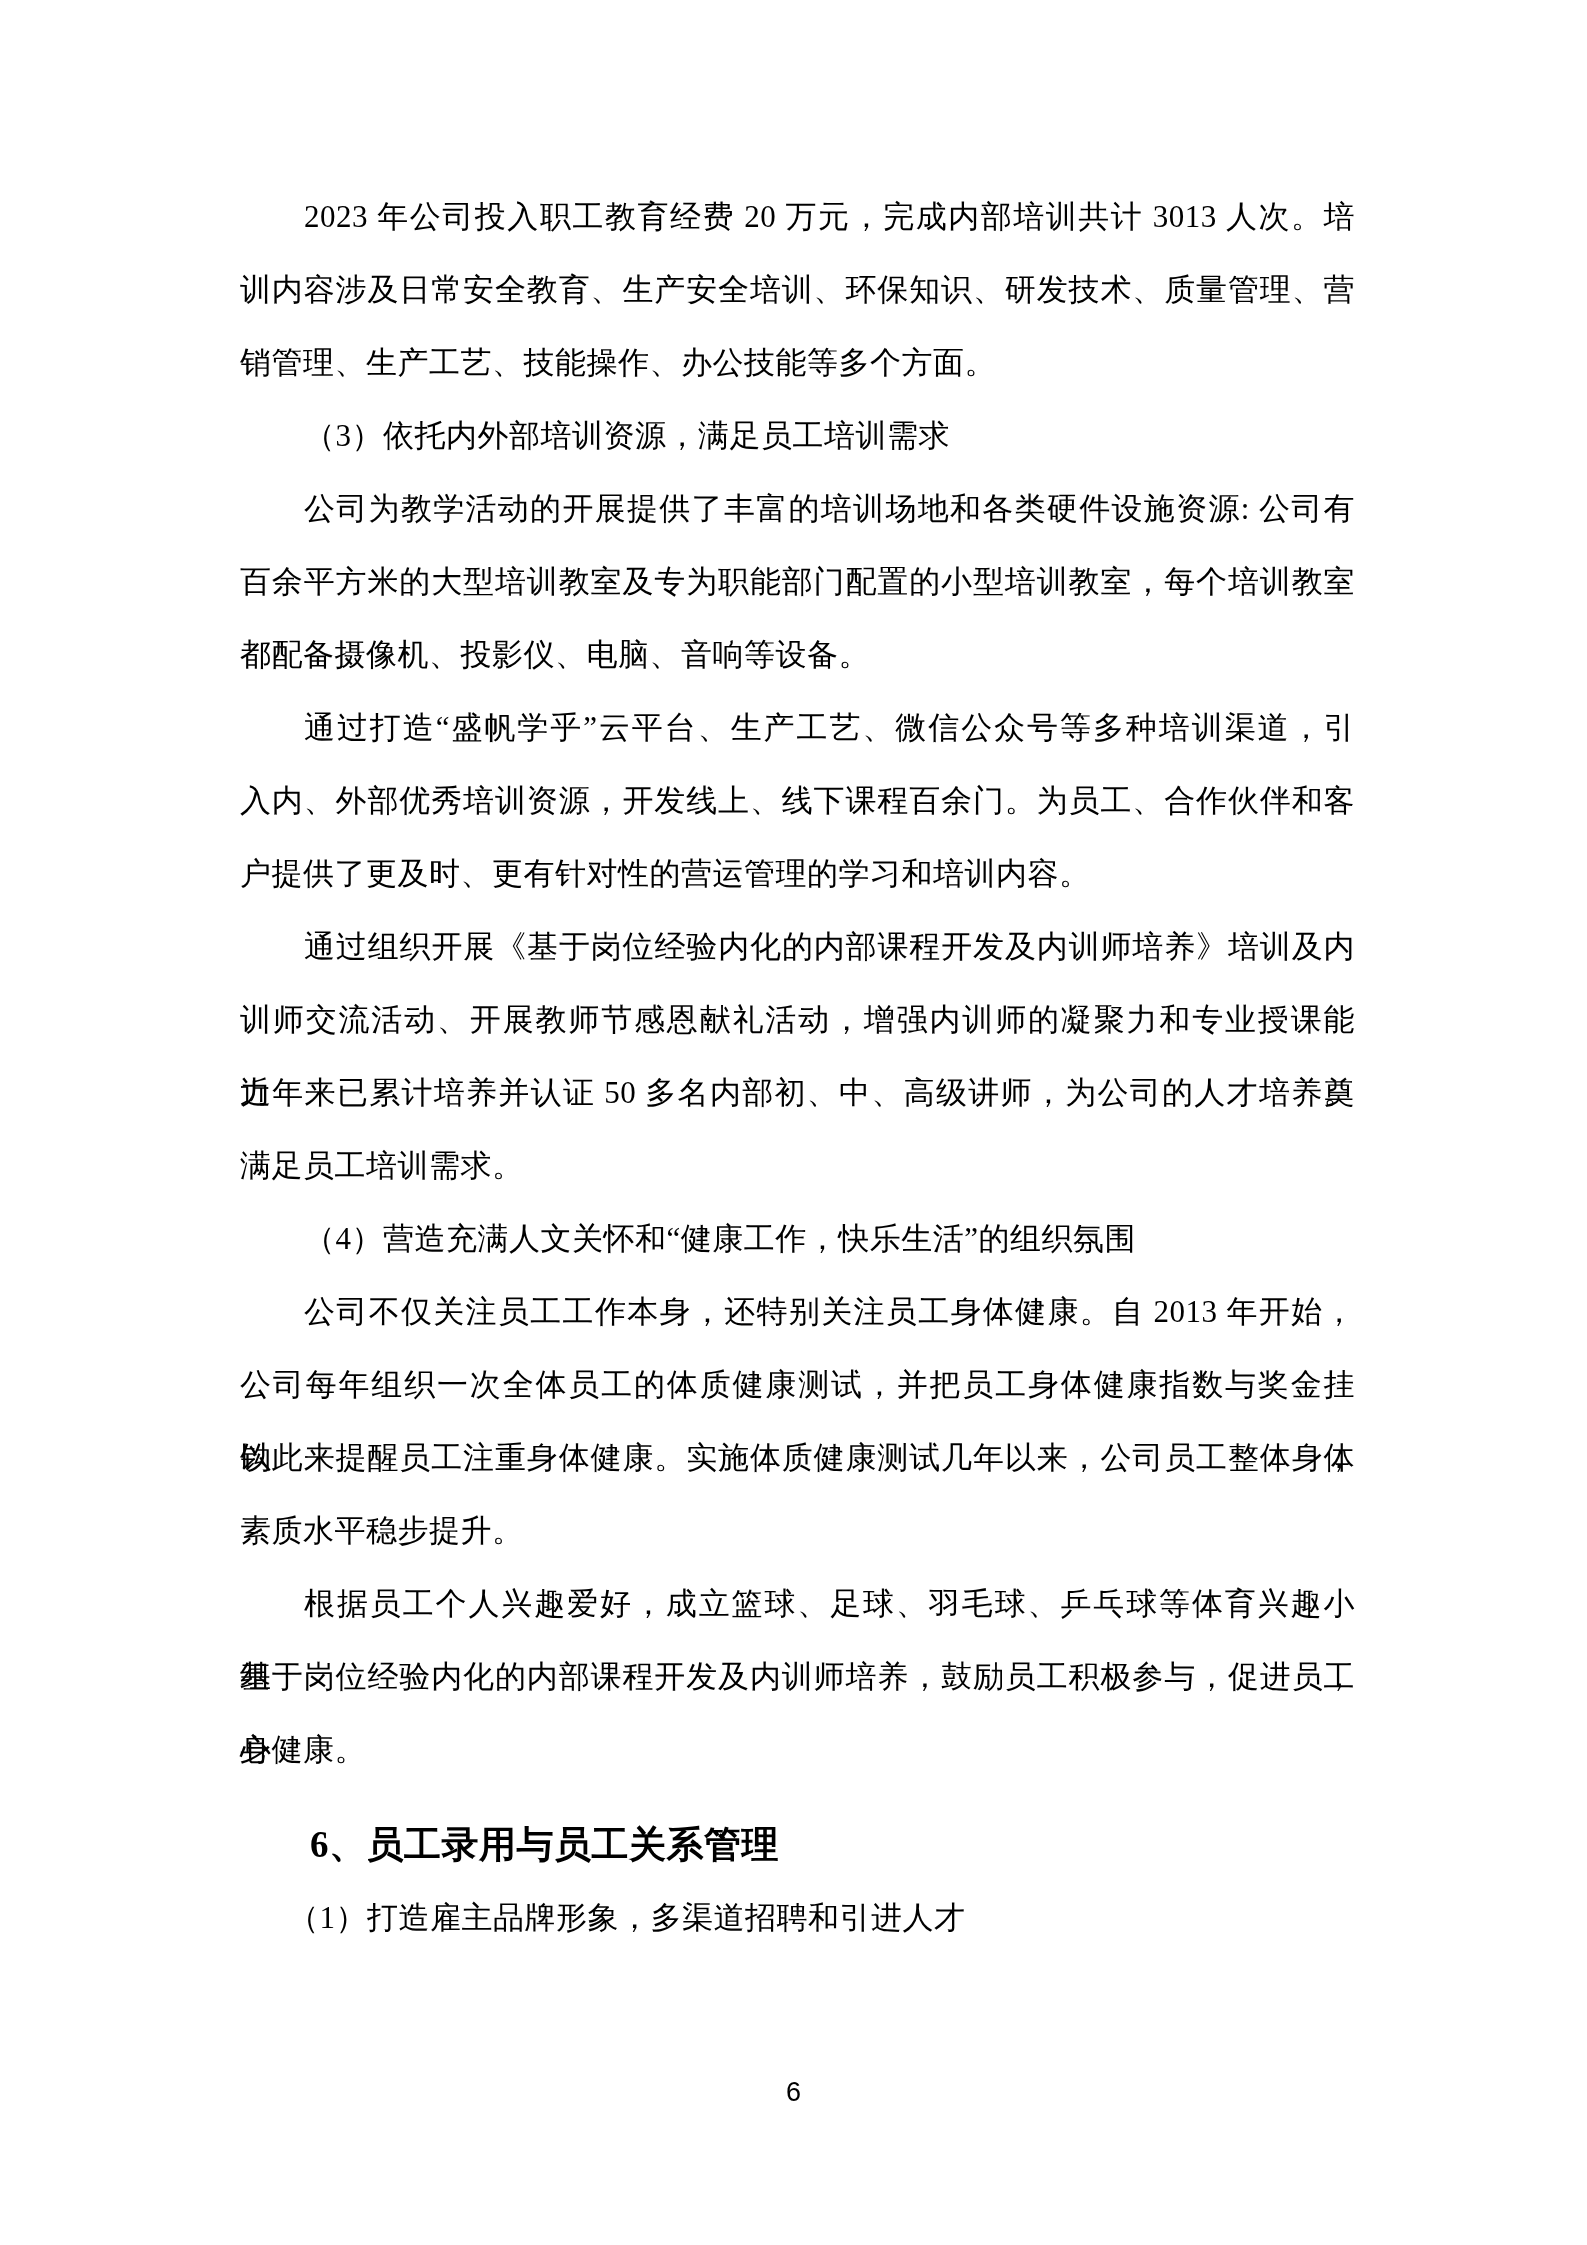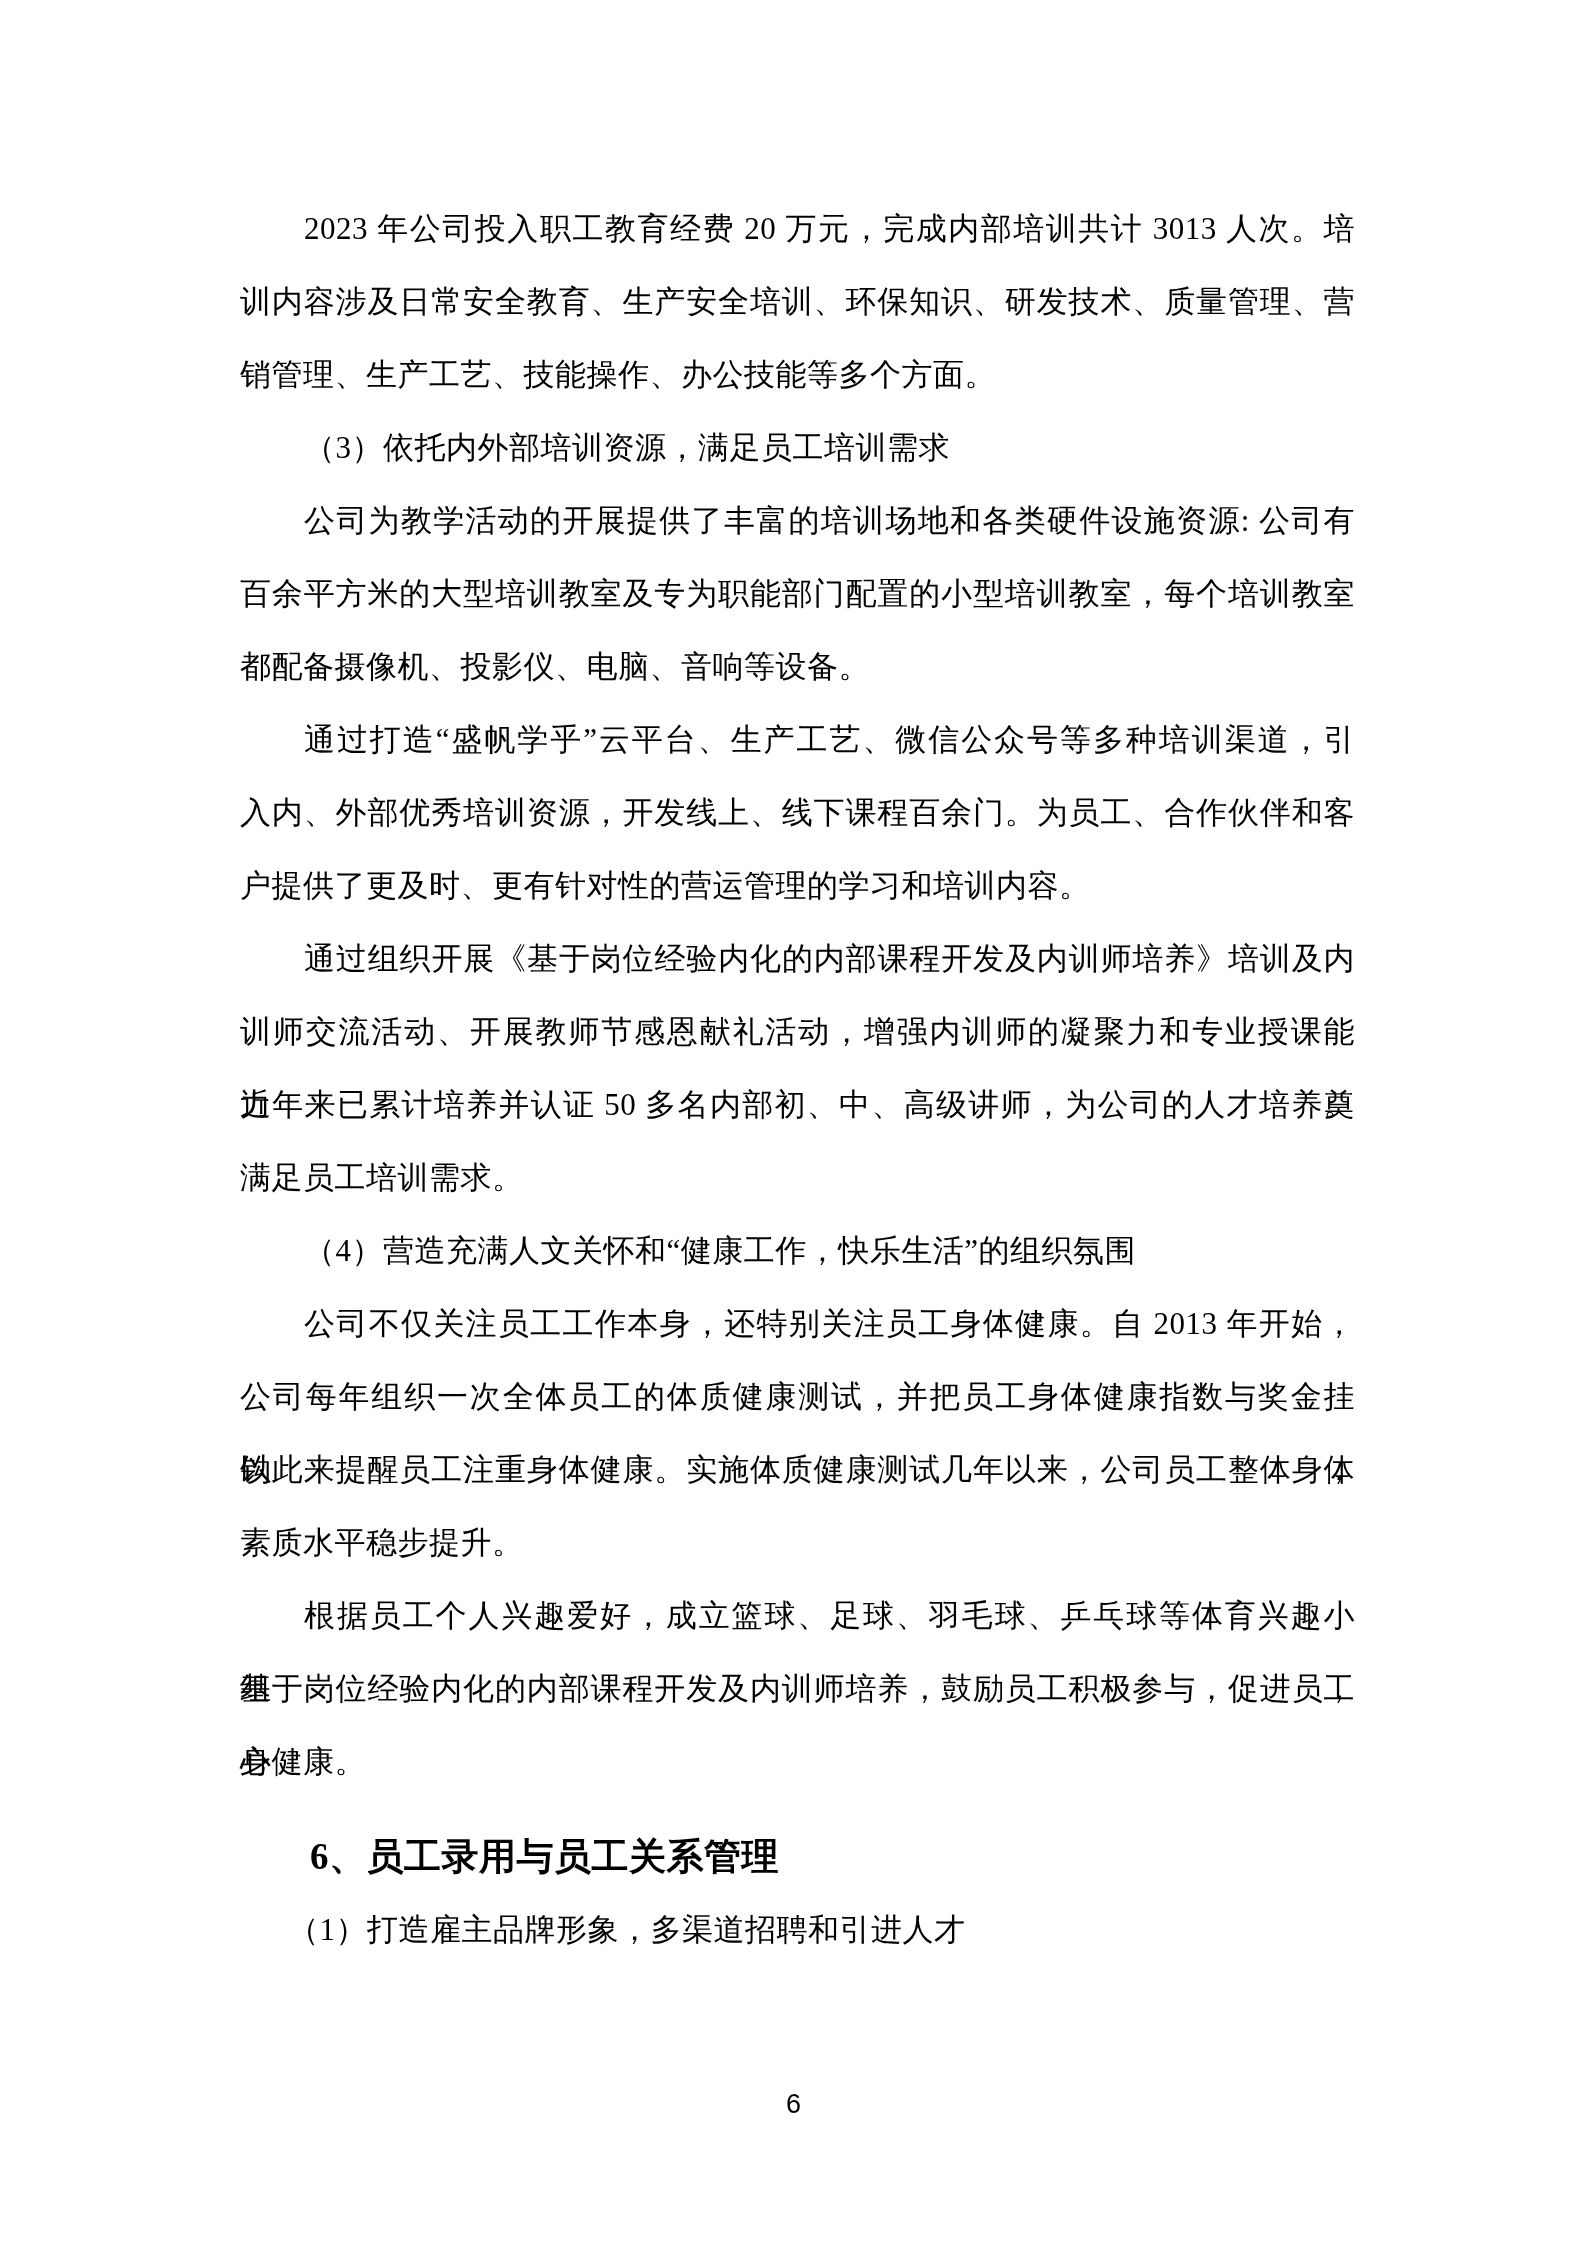--- a/index.html
+++ b/index.html
@@ -10,21 +10,21 @@
     width: 1587px;
     height: 2245px;
     background: #ffffff;
     position: relative;
     overflow: hidden;
     color: #000000;
     font-family: "Liberation Serif", "DejaVu Serif", serif;
   }
   .page {
     position: absolute;
-    left: 0; top: 12px;
+    left: 0; top: 0;
     width: 1587px;
     height: 2031px;
     background: #ffffff;
   }
   .content {
     position: absolute;
     left: 240px;
     top: 180px;
     width: 1115px;
   }

